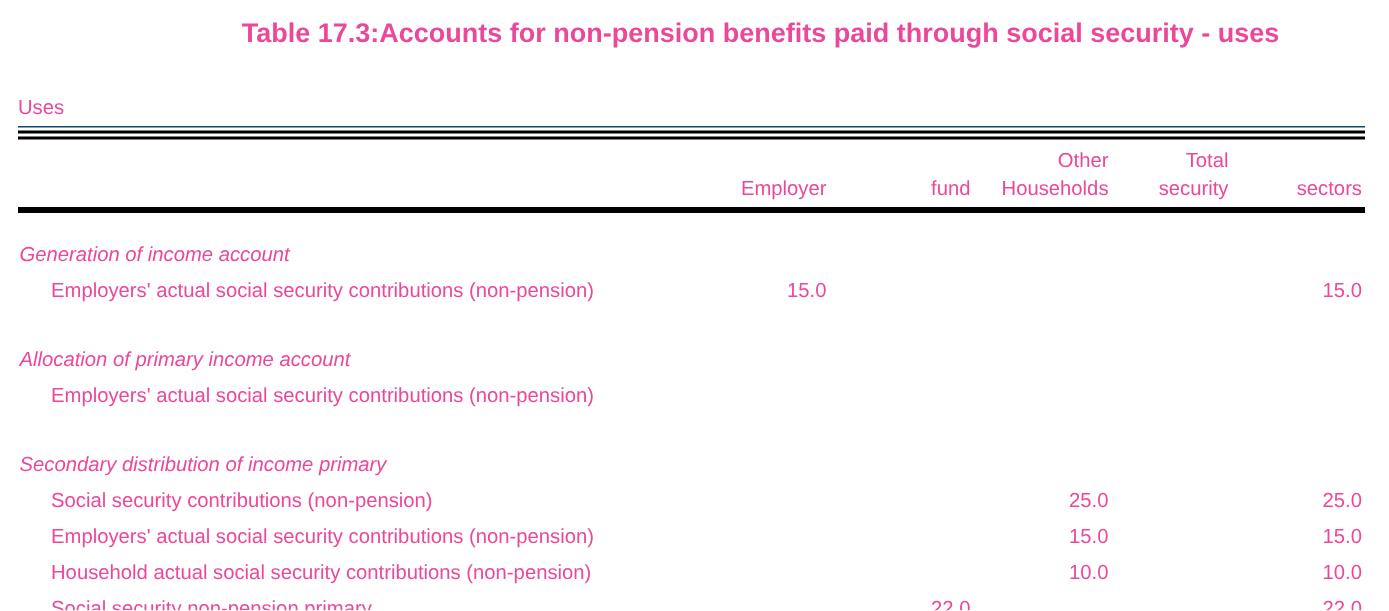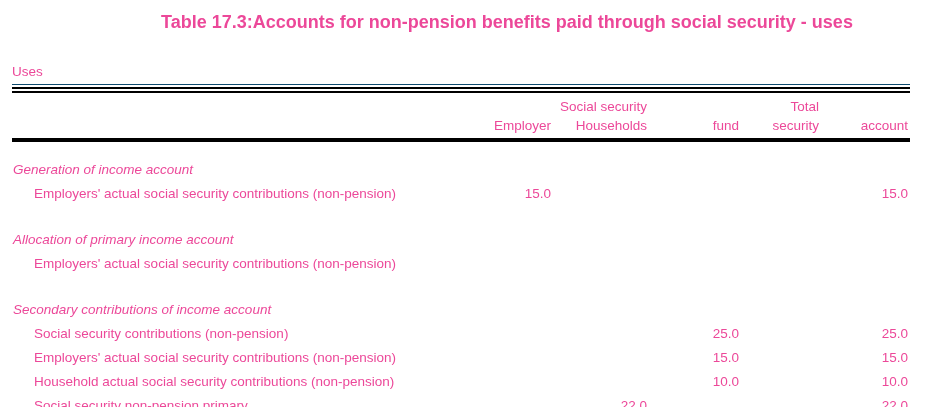--- a/index.html
+++ b/index.html
@@ -92,31 +92,31 @@
   <div class="table-wrap">
 
     <div class="uses-label">Uses</div>
 
     <div class="rule-double"></div>
 
     <div class="header-block">
       <div class="grid">
         <div class="hcell"></div>
         <div class="hcell"></div>
-        <div class="hcell">Social security</div>
-        <div class="hcell"></div>
+        <div class="hcell"></div>
+        <div class="hcell">Other</div>
         <div class="hcell">Total</div>
       </div>
       <div class="grid">
         <div class="hcell"></div>
         <div class="hcell">Employer</div>
+        <div class="hcell">fund</div>
         <div class="hcell">Households</div>
-        <div class="hcell">fund</div>
         <div class="hcell">security</div>
-        <div class="hcell">account</div>
+        <div class="hcell">sectors</div>
       </div>
     </div>
 
     <div class="rule-thick"></div>
 
     <div class="body-block">
 
       <div class="grid row section">
         <div class="label-cell">Generation of income account</div>
         <div class="num"></div>
@@ -147,21 +147,21 @@
       <div class="grid row item">
         <div class="label-cell">Employers' actual social security contributions (non-pension)</div>
         <div class="num"></div>
         <div class="num"></div>
         <div class="num"></div>
         <div class="num"></div>
         <div class="num"></div>
       </div>
 
       <div class="grid row section">
-        <div class="label-cell">Secondary contributions of income account</div>
+        <div class="label-cell">Secondary distribution of income primary</div>
         <div class="num"></div>
         <div class="num"></div>
         <div class="num"></div>
         <div class="num"></div>
         <div class="num"></div>
       </div>
 
       <div class="grid row item">
         <div class="label-cell">Social security contributions (non-pension)</div>
         <div class="num"></div>

